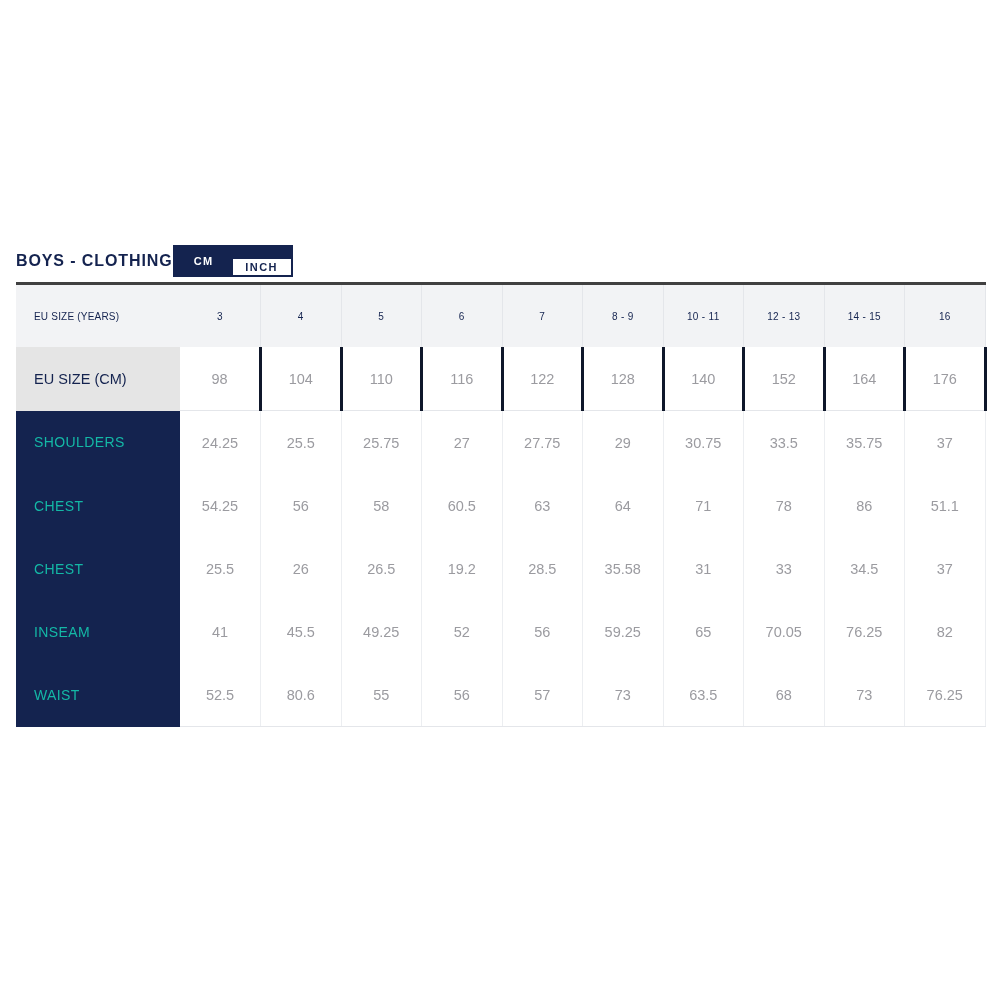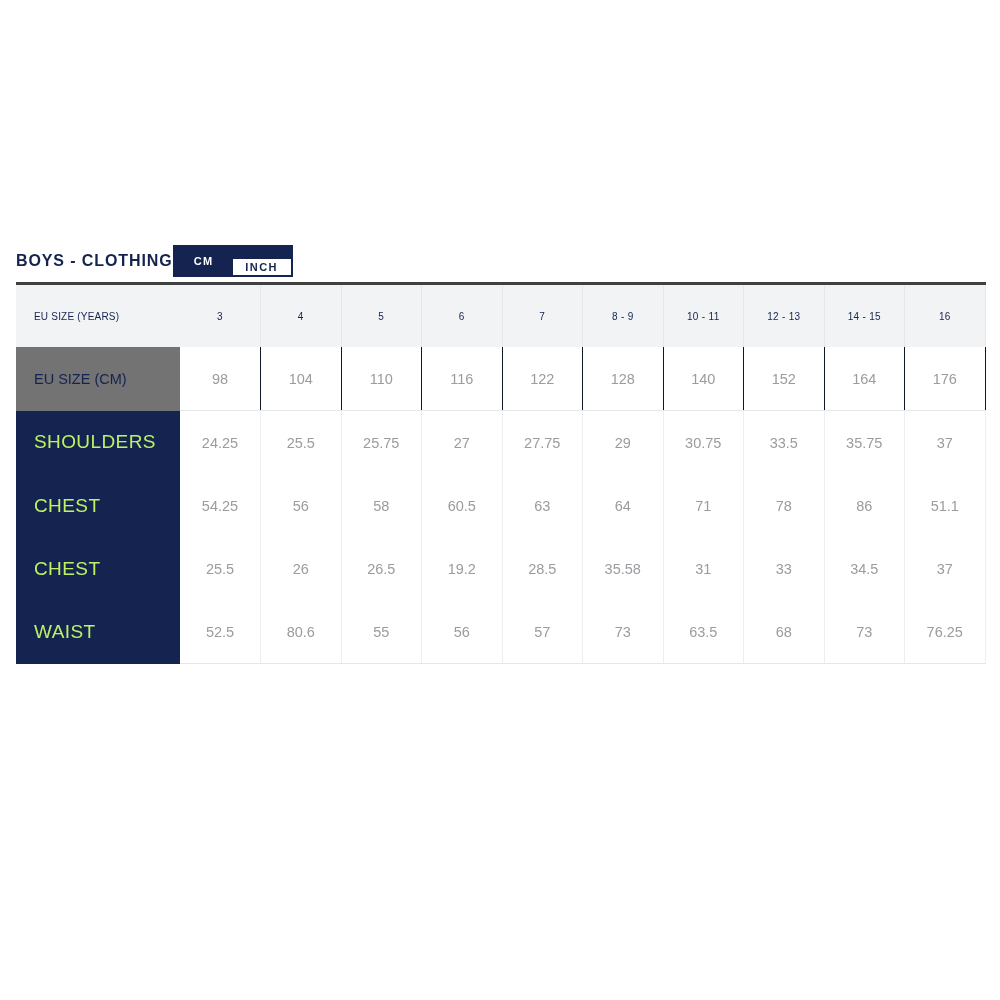--- a/index.html
+++ b/index.html
@@ -111,51 +111,51 @@
     border-right: none;
   }
 
   
   tr.row-cm td {
     height: 61px;
     background: #ffffff;
     color: #9b9ba0;
     text-align: center;
     vertical-align: middle;
-    border-right: 1px solid #0f172a;
+    border-right: 3px solid #0f172a;
     border-bottom: 1px solid #e4e6ea;
     font-size: 14.5px;
   }
   tr.row-cm td.rowlabel {
-    background: #737373;
+    background: #e5e5e5;
     color: #14234f;
     text-align: left;
     padding-left: 18px;
     border-right: none;
     border-bottom: none;
   }
 
   
   tr.data-row td {
     height: 61px;
     background: #ffffff;
     color: #9b9ba0;
     text-align: center;
     vertical-align: middle;
     border-right: 1px solid #eceef1;
     font-size: 14.5px;
   }
   tr.data-row td.rowlabel {
     background: #14234f;
-    color: #bef264;
+    color: #14b8a6;
     text-align: left;
     padding-left: 18px;
     border-right: none;
     letter-spacing: 0.4px;
-    font-size: 19px;
+    font-size: 14px;
   }
   tr.data-row:last-child td {
     border-bottom: 1px solid #e4e6ea;
   }
   tr.data-row:last-child td.rowlabel {
     border-bottom: none;
   }
   
   tr.data-row td.first-data,
   tr.row-cm td.first-data {
@@ -256,20 +256,33 @@
           <td>26.5</td>
           <td>19.2</td>
           <td>28.5</td>
           <td>35.58</td>
           <td>31</td>
           <td>33</td>
           <td>34.5</td>
           <td>37</td>
         </tr>
 
+        <tr class="data-row">
+          <td class="rowlabel">INSEAM</td>
+          <td class="first-data">41</td>
+          <td>45.5</td>
+          <td>49.25</td>
+          <td>52</td>
+          <td>56</td>
+          <td>59.25</td>
+          <td>65</td>
+          <td>70.05</td>
+          <td>76.25</td>
+          <td>82</td>
+        </tr>
 
         <tr class="data-row">
           <td class="rowlabel">WAIST</td>
           <td class="first-data">52.5</td>
           <td>80.6</td>
           <td>55</td>
           <td>56</td>
           <td>57</td>
           <td>73</td>
           <td>63.5</td>

